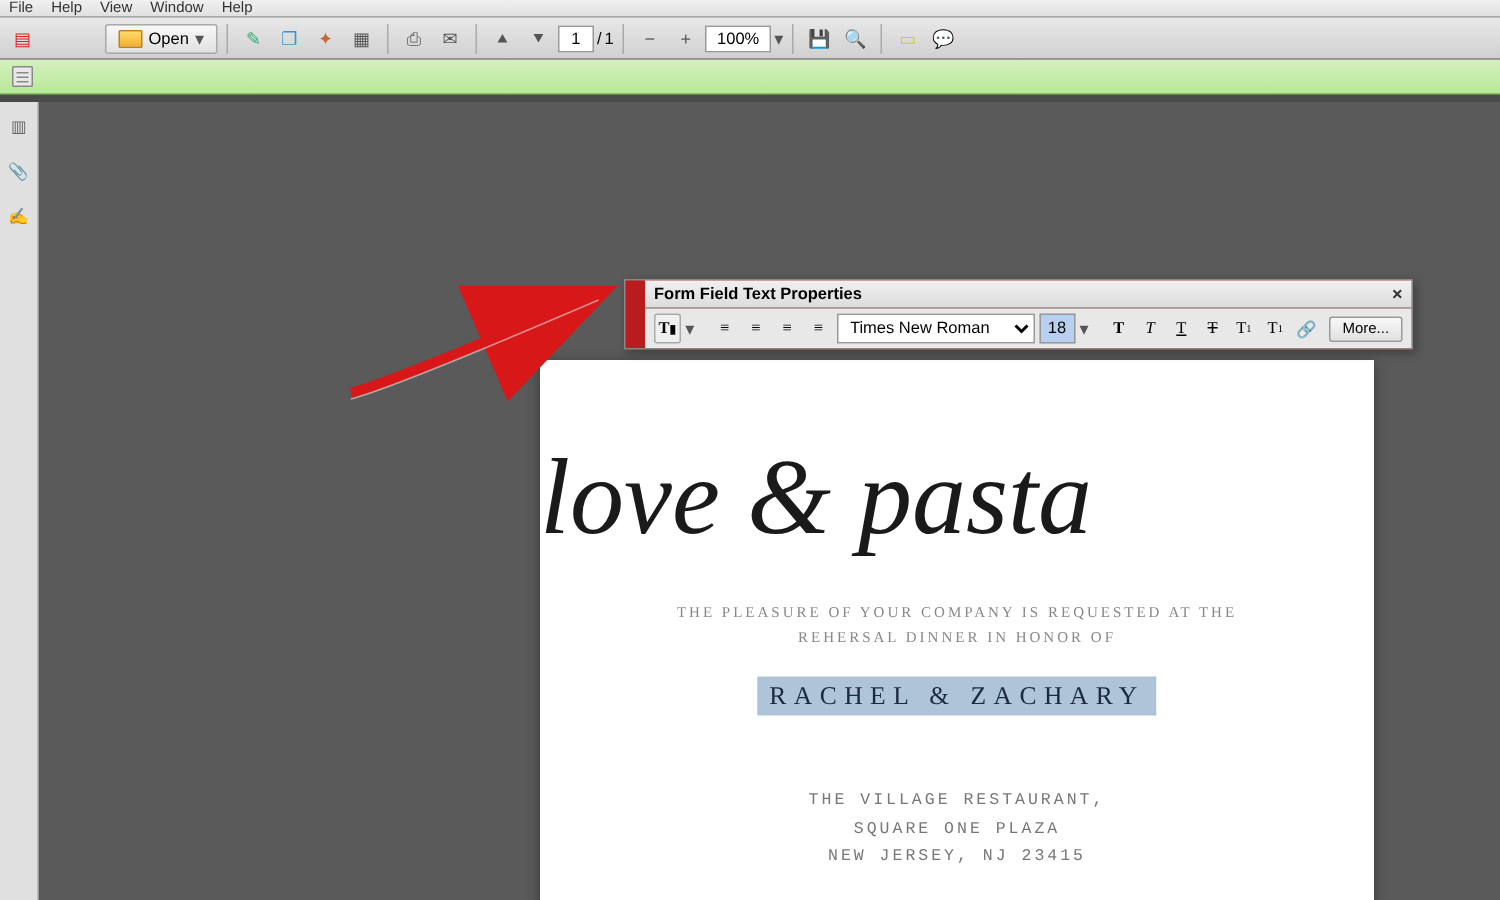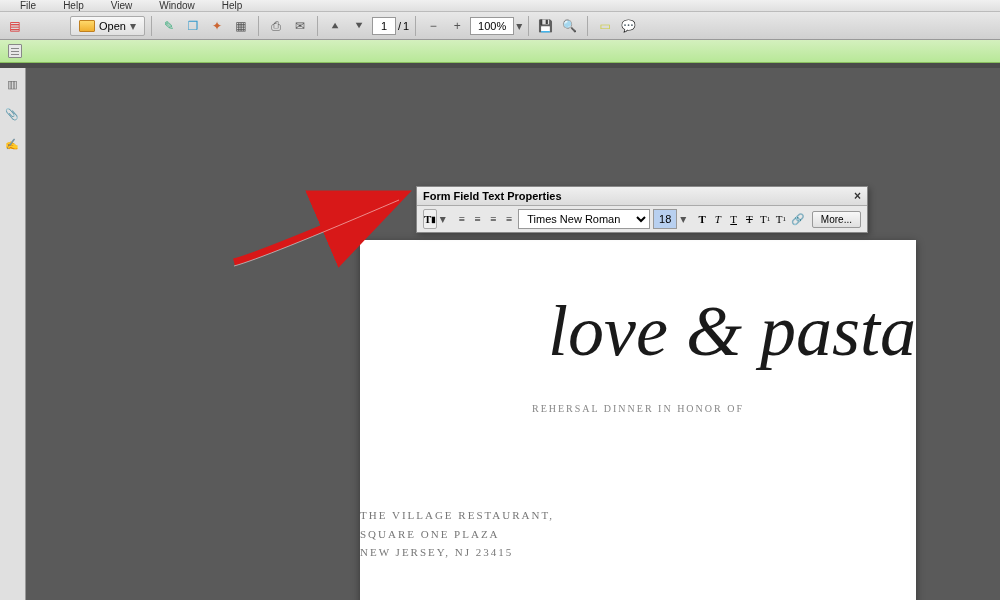--- a/index.html
+++ b/index.html
@@ -1,18 +1,18 @@
 <!DOCTYPE html>
 <html><head>
 <meta charset="utf-8">
 <style>
 * { margin: 0; padding: 0; box-sizing: border-box; }
 body { font-family: Tahoma, Arial, sans-serif; font-size: 11px; background: #4a4a4a; width: 1000px; height: 600px; overflow: hidden; position: relative; }
 
-.menubar { background: linear-gradient(#f0f0f0, #e0e0e0); height: 12px; display: flex; align-items: center; padding: 0 20px; border-bottom: 1px solid #bbb; gap: 15px; }
+.menubar { background: linear-gradient(#f0f0f0, #e0e0e0); height: 12px; display: flex; align-items: center; padding: 0 6px; border-bottom: 1px solid #bbb; }
 .menubar span { margin-right: 12px; color: #333; font-size: 10px; cursor: pointer; }
 
 .toolbar { background: linear-gradient(#e8e8e8, #d0d0d0); height: 28px; display: flex; align-items: center; padding: 0 4px; border-bottom: 1px solid #999; gap: 2px; }
 .tb-btn { width: 22px; height: 22px; display: flex; align-items: center; justify-content: center; border: 1px solid transparent; border-radius: 2px; cursor: pointer; }
 .tb-sep { width: 1px; height: 20px; background: #aaa; margin: 0 4px; }
 .open-btn { display: flex; align-items: center; gap: 4px; padding: 2px 8px; border: 1px solid #aaa; border-radius: 2px; background: linear-gradient(#f8f8f8,#e0e0e0); cursor: pointer; margin-left: 42px; }
 .open-btn .folder-ico { width: 16px; height: 12px; background: linear-gradient(#ffd96b,#f0b030); border: 1px solid #c08020; border-radius: 1px; }
 .page-input { width: 24px; height: 18px; text-align: center; border: 1px solid #999; font-size: 11px; }
 .zoom-input { width: 44px; height: 18px; text-align: center; border: 1px solid #999; font-size: 11px; }
 
@@ -21,27 +21,27 @@
 .notice-icon::after { content: ""; position: absolute; left: 2px; right: 2px; top: 3px; height: 1px; background: #888; box-shadow: 0 3px 0 #888, 0 6px 0 #888; }
 .notice-text { line-height: 1.35; }
 
 .workspace { position: absolute; top: 68px; left: 0; right: 0; bottom: 0; background: #5a5a5a; display: flex; }
 .sidebar { width: 26px; background: #e0e0e0; border-right: 1px solid #999; display: flex; flex-direction: column; align-items: center; padding-top: 8px; gap: 14px; }
 .side-ico { width: 16px; height: 16px; display: flex; align-items: center; justify-content: center; color: #666; cursor: pointer; }
 .canvas { flex: 1; position: relative; overflow: hidden; }
 
 .page { position: absolute; left: 334px; top: 172px; width: 556px; height: 500px; background: #fff; box-shadow: 0 2px 8px rgba(0,0,0,.4); }
 .banner { position: absolute; left: 8px; right: 0; top: 26px; height: 28px; background: #cfd8f2; display: flex; align-items: center; justify-content: center; color: #7a7a7a; letter-spacing: 3px; font-size: 11px; font-family: Georgia, serif; }
-.script { position: absolute; left: 0; right: 0; top: 50px; text-align: right; font-family: "Brush Script MT", cursive; font-size: 72px; color: #1a1a1a; font-style: italic; }
+.script { position: absolute; left: 0; right: 0; top: 50px; text-align: left; font-family: "Brush Script MT", cursive; font-size: 72px; color: #1a1a1a; font-style: italic; }
 .pleasure { position: absolute; left: 0; right: 0; top: 160px; text-align: center; color: #888; letter-spacing: 2px; font-size: 10px; font-family: Georgia, serif; line-height: 1.7; }
 .names { position: absolute; left: 50%; transform: translateX(-50%); top: 211px; background: #aec4d9; color: #1a2a40; font-family: Georgia, serif; letter-spacing: 5px; font-size: 17px; padding: 3px 8px; white-space: nowrap; }
 .datetime { position: absolute; left: 0; right: 0; top: 254px; text-align: center; color: #777; letter-spacing: 2px; font-size: 11px; font-family: Georgia, serif; }
-.address { position: absolute; left: 0; right: 0; top: 266px; color: #777; letter-spacing: 2px; font-size: 11px; font-family: Liberation Serif, serif; line-height: 1.7; }
+.address { position: absolute; left: 0; right: 0; top: 285px; text-align: center; color: #777; letter-spacing: 2px; font-size: 11px; font-family: Liberation Mono, monospace; line-height: 1.7; }
 
-.props-panel { position: absolute; left: 390px; top: 118px; width: 452px; background: #701a75; border: 1px solid #888; box-shadow: 2px 2px 6px rgba(0,0,0,.3); }
+.props-panel { position: absolute; left: 390px; top: 118px; width: 526px; background: #b91c1c; border: 1px solid #888; box-shadow: 2px 2px 6px rgba(0,0,0,.3); padding-left: 13px; }
 .props-title { background: linear-gradient(#f0f0f0,#dcdcdc); padding: 2px 6px; font-weight: bold; font-size: 11px; display: flex; justify-content: space-between; align-items: center; border-bottom: 1px solid #aaa; }
 .props-close { cursor: pointer; font-weight: bold; font-size: 12px; color: #333; }
 .props-row { display: flex; align-items: center; gap: 3px; padding: 3px 6px; background: #e8e8e8; }
 .p-btn { width: 20px; height: 20px; display: flex; align-items: center; justify-content: center; border: 1px solid #aaa; background: #f0f0f0; border-radius: 2px; cursor: pointer; font-size: 11px; font-family: Georgia, serif; }
 .p-btn.plain { border-color: transparent; background: transparent; }
 .font-select { flex: 0 0 132px; height: 20px; border: 1px solid #999; background: #fff; font-size: 11px; padding: 0 4px; }
 .size-input { width: 24px; height: 20px; border: 1px solid #999; text-align: center; font-size: 11px; background: #b8d0f0; }
 .more-btn { padding: 2px 8px; border: 1px solid #999; background: linear-gradient(#f8f8f8,#e0e0e0); border-radius: 2px; cursor: pointer; font-size: 10px; }
 
 .arrow { position: absolute; left: 198px; top: 116px; pointer-events: none; }
@@ -130,22 +130,24 @@
   <div class="sidebar">
     <div class="side-ico">▥</div>
     <div class="side-ico">📎</div>
     <div class="side-ico">✍</div>
   </div>
   <div class="canvas">
 
     <div class="page">
       <div class="script">love &amp; pasta</div>
       <div class="pleasure">
+        <div>THE PLEASURE OF YOUR COMPANY IS REQUESTED AT THE</div>
         <div>REHERSAL DINNER IN HONOR OF</div>
       </div>
+      <div class="names">RACHEL &amp; ZACHARY</div>
       <div class="address">
         <div>THE VILLAGE RESTAURANT,</div>
         <div>SQUARE ONE PLAZA</div>
         <div>NEW JERSEY, NJ 23415</div>
       </div>
     </div>
 
     <div class="props-panel">
       <div class="props-title">
         <span>Form Field Text Properties</span>

